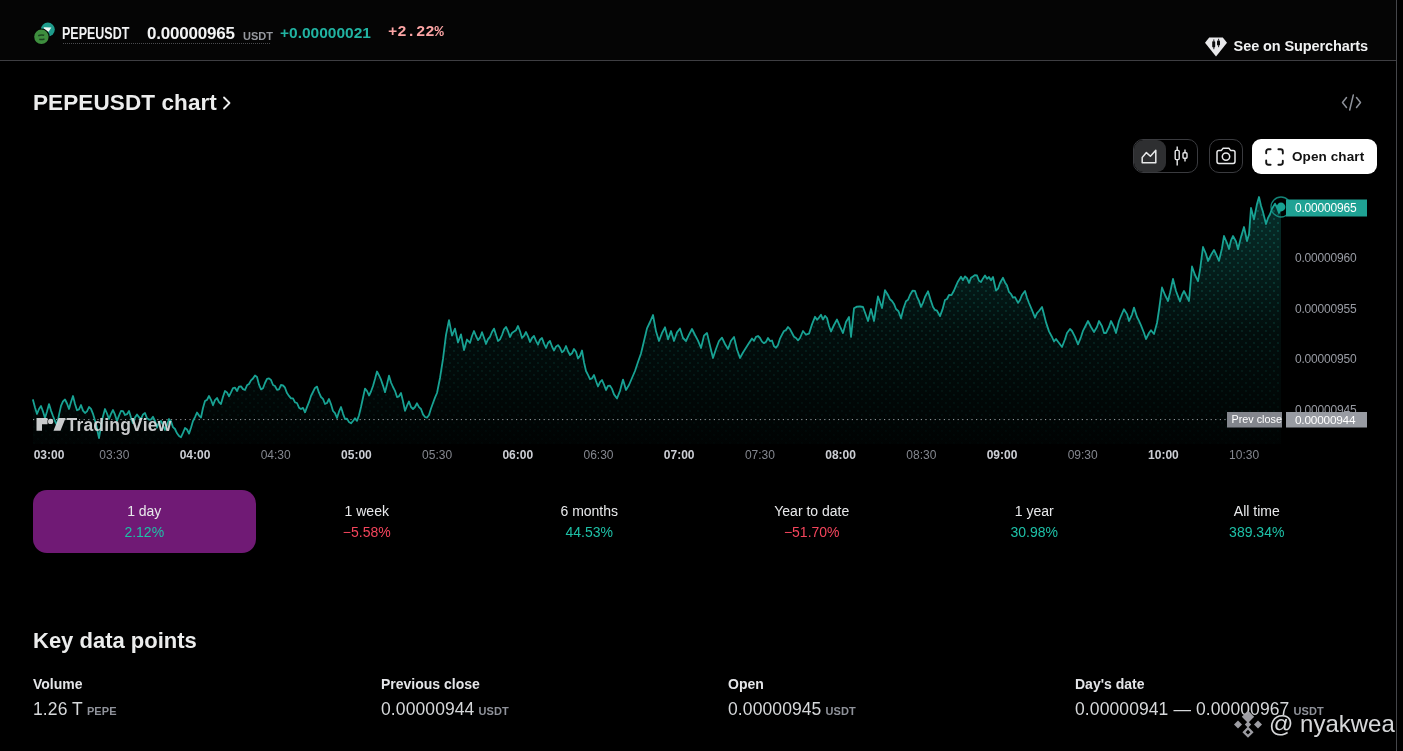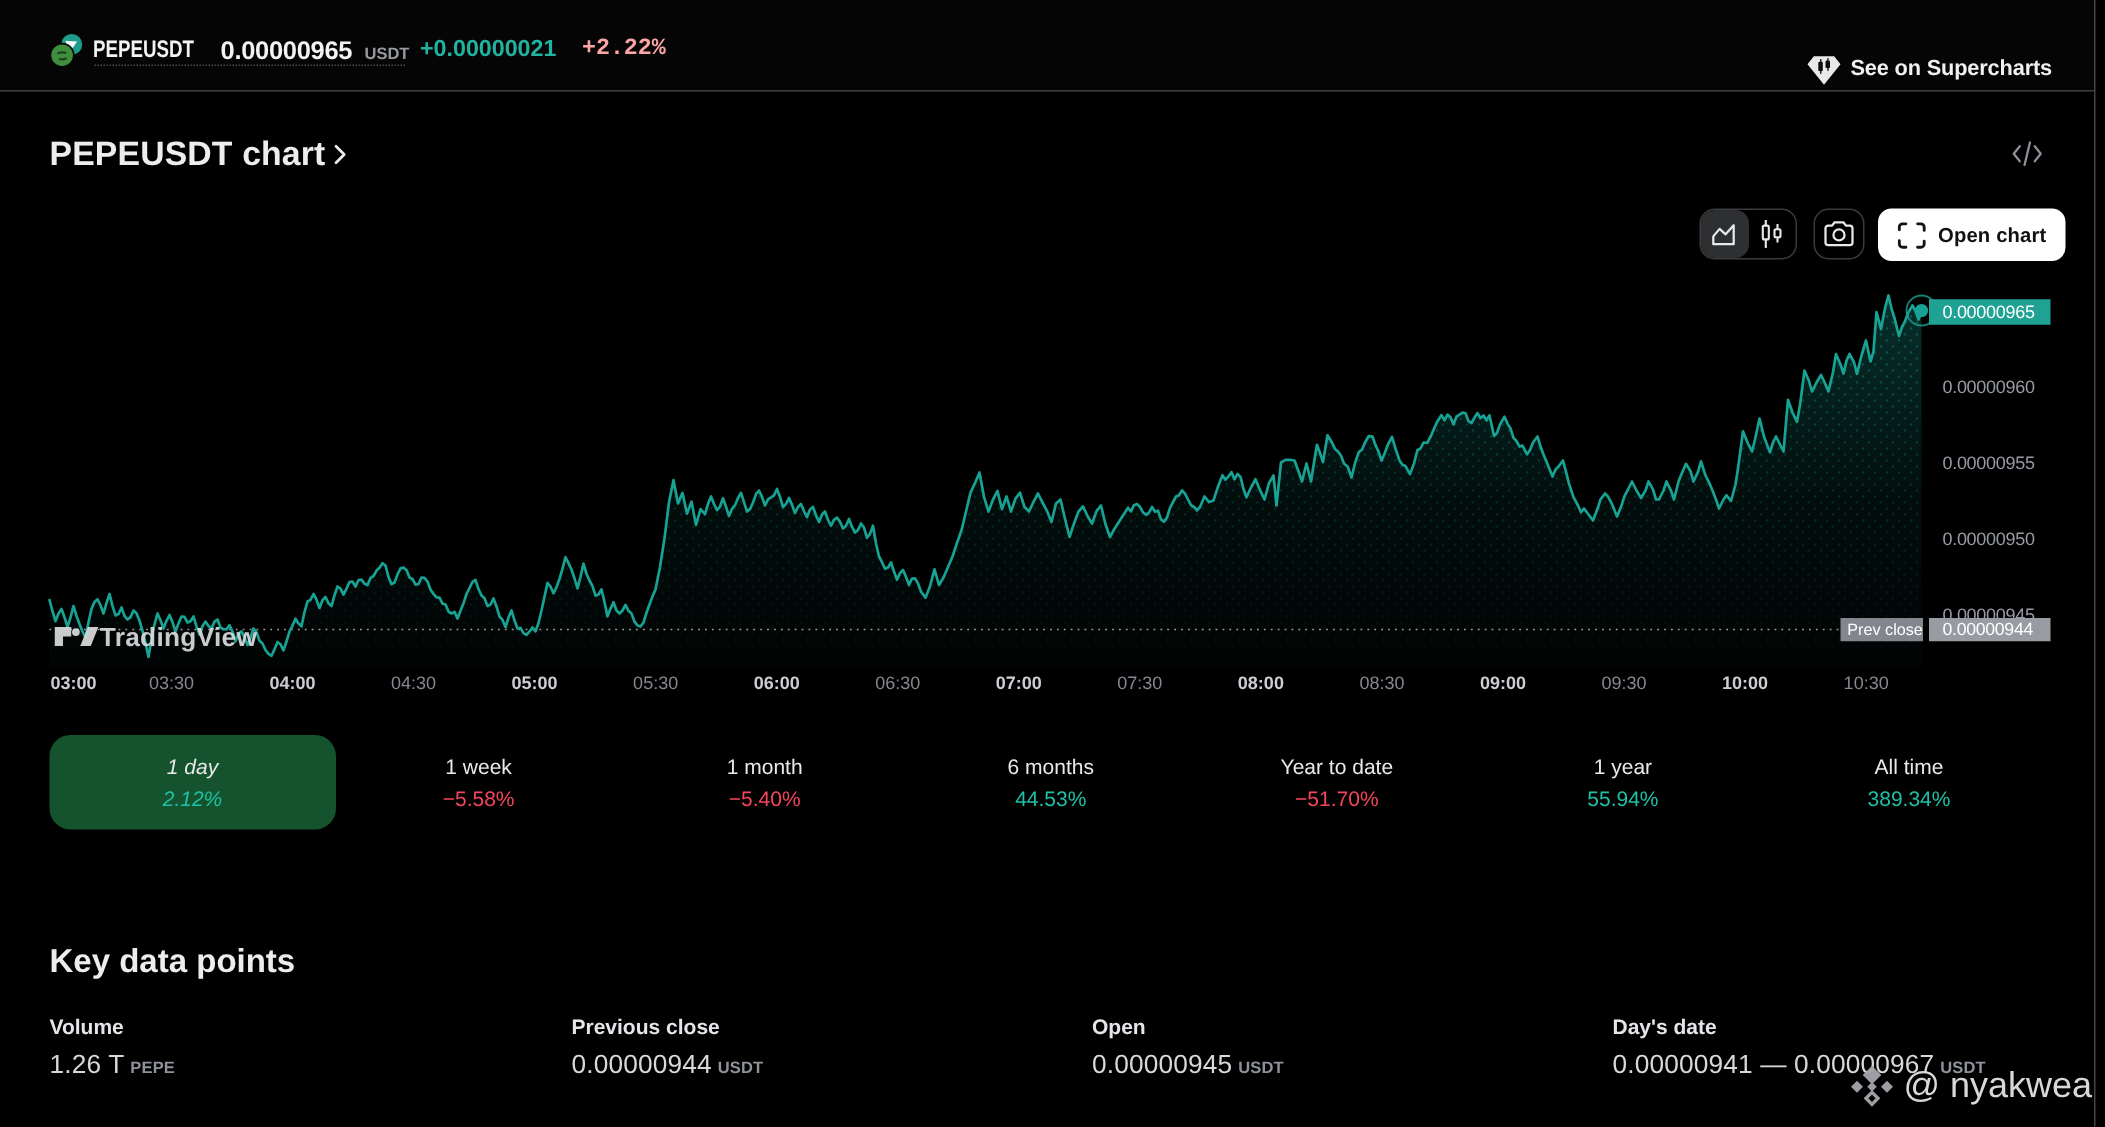--- a/index.html
+++ b/index.html
@@ -26,21 +26,21 @@
 #toggle .seg { width:50%; display:flex; align-items:center; justify-content:center; }
 #toggle .seg.on { background:#2e2f31; border-radius:9px; }
 #cam { width:34px; height:34px; border:1px solid #3a3b3f; border-radius:10px; margin-left:11px;
   display:flex; align-items:center; justify-content:center; }
 #fullbtn { height:35px; margin-left:9px; background:#fff; border-radius:9px; display:flex;
   align-items:center; padding:0 13px; gap:8px; }
 #fullbtn span { color:#111; font-size:13.5px; font-weight:bold; letter-spacing:0.1px; }
 #chart { position:absolute; left:0; top:185px; }
 #ranges { position:absolute; left:33px; top:490px; width:1335px; height:63px; display:flex; }
 .rbtn { flex:1; display:flex; flex-direction:column; align-items:center; justify-content:center; gap:1px; border-radius:14px; }
-.rbtn.sel { background:#14532d;font-style:italic; }
+.rbtn.sel { background:#701a75; }
 .rl { color:#e8e9eb; font-size:14px; line-height:20px; }
 .rp { font-size:14px; line-height:20px;text-align:center; }
 .rp.up { color:#1ec0a7; }
 .rp.dn { color:#f4455c; }
 h2 { position:absolute; left:33px; top:628px; font-size:22px; font-weight:bold; color:#eceded; }
 .dp { position:absolute; top:677px; }
 .dp .lbl { color:#e4e5e8; font-size:14px; font-weight:bold; line-height:15px; }
 .dp .val { color:#d6d8da; font-size:17.5px; margin-top:7px; display:flex; align-items:baseline; letter-spacing:0.1px; }
 .dp .unit { color:#8f929a; font-size:11px; font-weight:bold; margin-left:4px;text-align:center; }
 #wm { position:absolute; left:1233px; top:710px; display:flex; align-items:center; gap:6px; opacity:0.95; white-space:nowrap; }
@@ -182,34 +182,30 @@
 <div id="ranges">
 <div class="rbtn sel">
       <div class="rl">1 day</div>
       <div class="rp up">2.12%</div>
     </div>
 <div class="rbtn">
       <div class="rl">1 week</div>
       <div class="rp dn">−5.58%</div>
     </div>
 <div class="rbtn">
-      <div class="rl">1 month</div>
-      <div class="rp dn">−5.40%</div>
-    </div>
-<div class="rbtn">
       <div class="rl">6 months</div>
       <div class="rp up">44.53%</div>
     </div>
 <div class="rbtn">
       <div class="rl">Year to date</div>
       <div class="rp dn">−51.70%</div>
     </div>
 <div class="rbtn">
       <div class="rl">1 year</div>
-      <div class="rp up">55.94%</div>
+      <div class="rp up">30.98%</div>
     </div>
 <div class="rbtn">
       <div class="rl">All time</div>
       <div class="rp up">389.34%</div>
     </div>
 </div>
 <h2>Key data points</h2>
 <div class="dp" style="left:33px;">
   <div class="lbl">Volume</div>
   <div class="val">1.26 T<span class="unit">PEPE</span></div>

